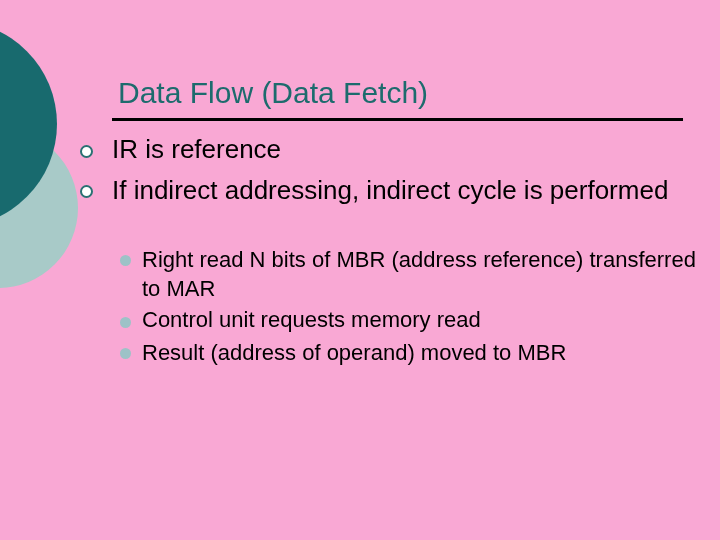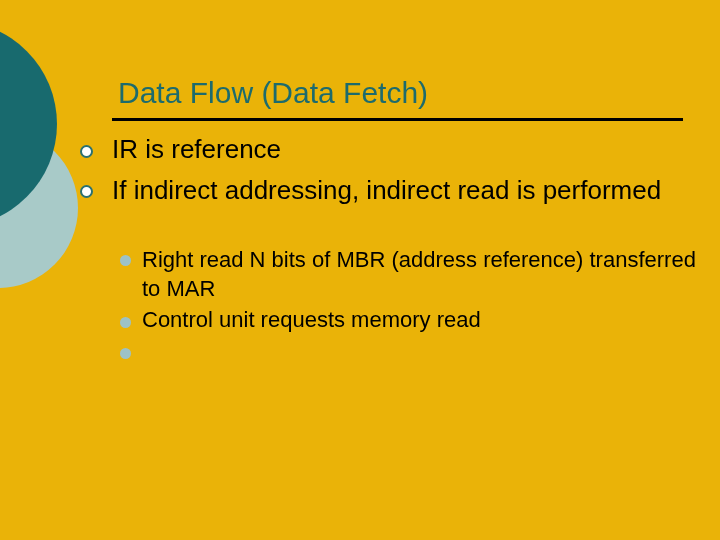--- a/index.html
+++ b/index.html
@@ -4,21 +4,21 @@
 <style>
   html, body {
     margin: 0;
     padding: 0;
     background: #ffffff;
   }
   .slide {
     position: relative;
     width: 720px;
     height: 540px;
-    background: #eab308;
+    background: #f9a8d4;
     overflow: hidden;
     font-family: "Liberation Sans", "DejaVu Sans", sans-serif;
     color: #000000;
   }
   
   .circle {
     position: absolute;
     border-radius: 50%;
   }
   .circle-light {
@@ -111,23 +111,24 @@
   <div class="circle circle-light"></div>
   <div class="circle circle-dark"></div>
 
   <div class="title">Data Flow (Data Fetch)</div>
   <div class="title-underline"></div>
 
   <span class="bullet-ring ring-1"></span>
   <div class="bullet-text bullet-text-1">IR is reference</div>
 
   <span class="bullet-ring ring-2"></span>
-  <div class="bullet-text bullet-text-2">If indirect addressing, indirect read is performed</div>
+  <div class="bullet-text bullet-text-2">If indirect addressing, indirect cycle is performed</div>
 
   <span class="sub-dot dot-1"></span>
   <div class="sub-text sub-text-1">Right read N bits of MBR (address reference) transferred to MAR</div>
 
   <span class="sub-dot dot-2"></span>
   <div class="sub-text sub-text-2">Control unit requests memory read</div>
 
   <span class="sub-dot dot-3"></span>
+  <div class="sub-text sub-text-3">Result (address of operand) moved to MBR</div>
 
 </div>
 
 </body></html>

